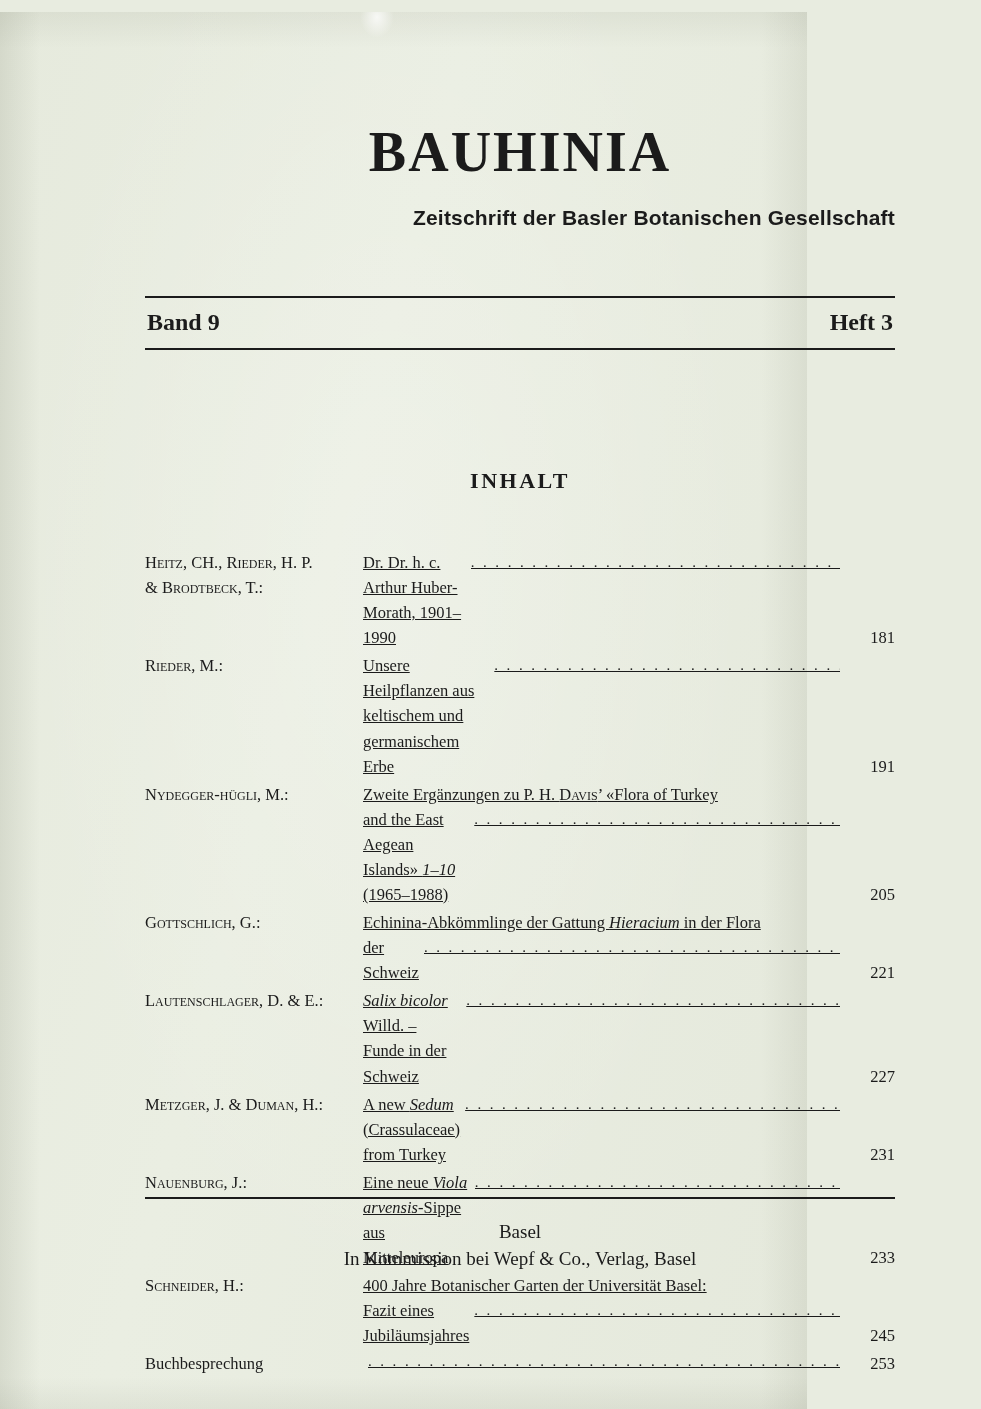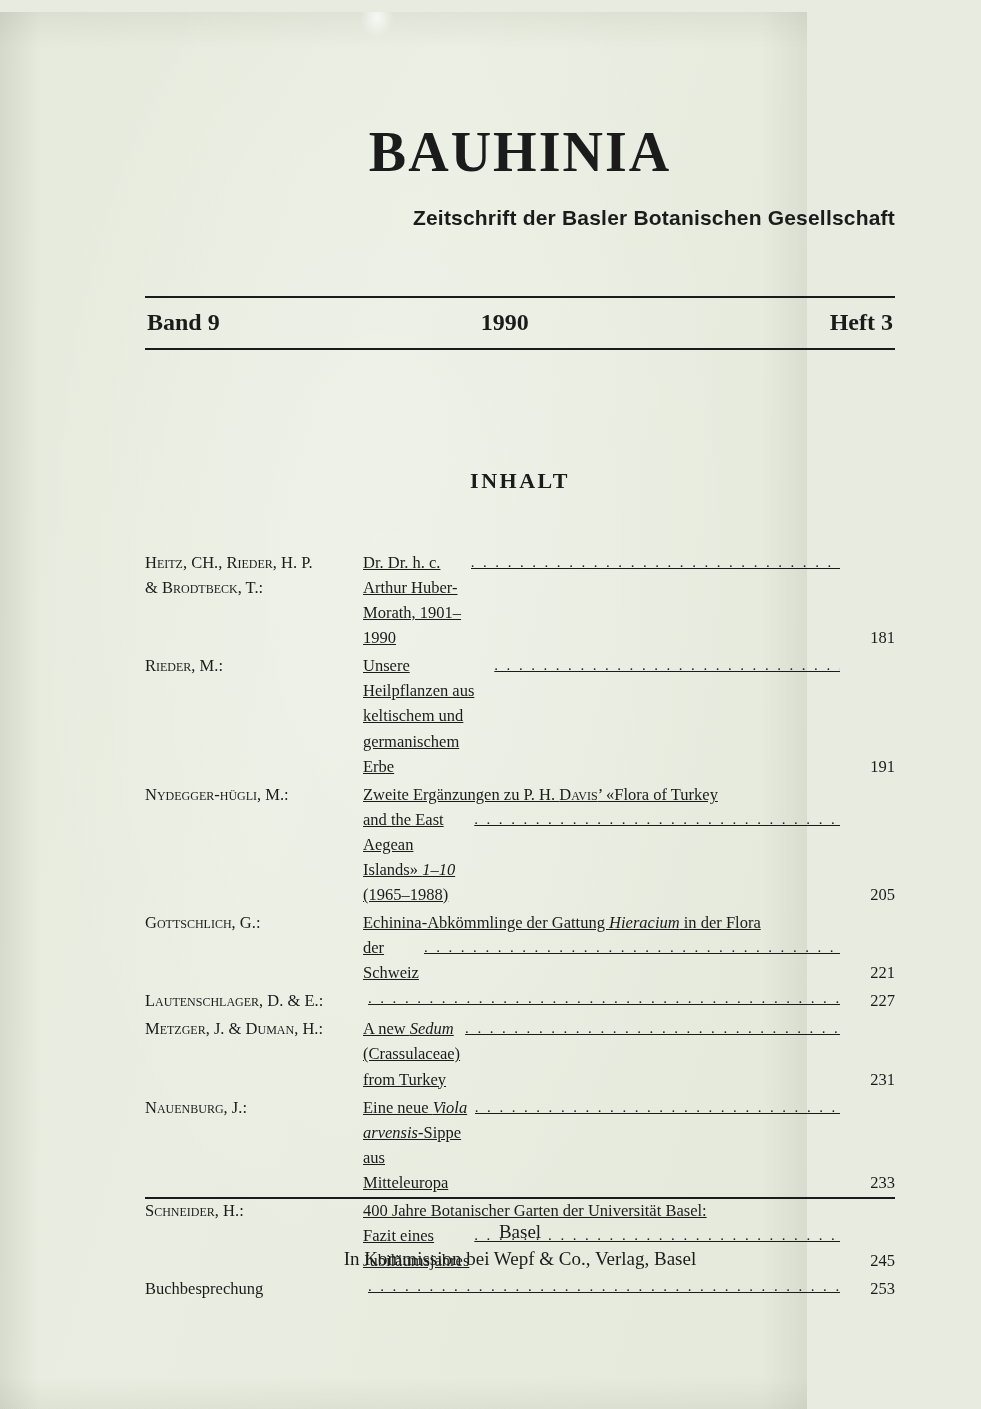--- a/index.html
+++ b/index.html
@@ -174,21 +174,20 @@
   <div class="smudge"></div>
 
   <div class="content">
 
     <div class="title">BAUHINIA</div>
     <div class="subtitle">Zeitschrift der Basler Botanischen Gesellschaft</div>
 
     <div class="rule rule-top"></div>
     <div class="issue-row">
       <span class="band">Band 9</span>
-      <span class="year">1990</span>
       <span class="heft">Heft 3</span>
     </div>
     <div class="rule rule-bottom"></div>
 
     <div class="inhalt-heading">INHALT</div>
 
     <div class="toc">
         <div class="toc-entry">
           <div class="toc-author"><span class="sc">Heitz</span>, CH., <span class="sc">Rieder</span>, H. P.<br>&amp; <span class="sc">Brodtbeck</span>, T.:</div>
           <div class="toc-mid">
@@ -234,20 +233,21 @@
               <span class="txt">der Schweiz</span>
               <span class="leader">. . . . . . . . . . . . . . . . . . . . . . . . . . . . . . . . . . . . . . . . . . . . . . . . . . . . . . . . . . . . . . . . . . . . . . . . . . . . . . . . . . . . . . . . . .</span>
             </div>
           </div>
           <div class="toc-page" style="align-self: flex-end;">221</div>
         </div>
         <div class="toc-entry">
           <div class="toc-author"><span class="sc">Lautenschlager</span>, D. &amp; E.:</div>
           <div class="toc-mid">
             <div class="line">
+              <span class="txt"><span class="it">Salix bicolor</span> Willd. – Funde in der Schweiz</span>
               <span class="leader">. . . . . . . . . . . . . . . . . . . . . . . . . . . . . . . . . . . . . . . . . . . . . . . . . . . . . . . . . . . . . . . . . . . . . . . . . . . . . . . . . . . . . . . . . .</span>
             </div>
           </div>
           <div class="toc-page" style="align-self: flex-end;">227</div>
         </div>
         <div class="toc-entry">
           <div class="toc-author"><span class="sc">Metzger</span>, J. &amp; <span class="sc">Duman</span>, H.:</div>
           <div class="toc-mid">
             <div class="line">
               <span class="txt">A new <span class="it">Sedum</span> (Crassulaceae) from Turkey</span>

